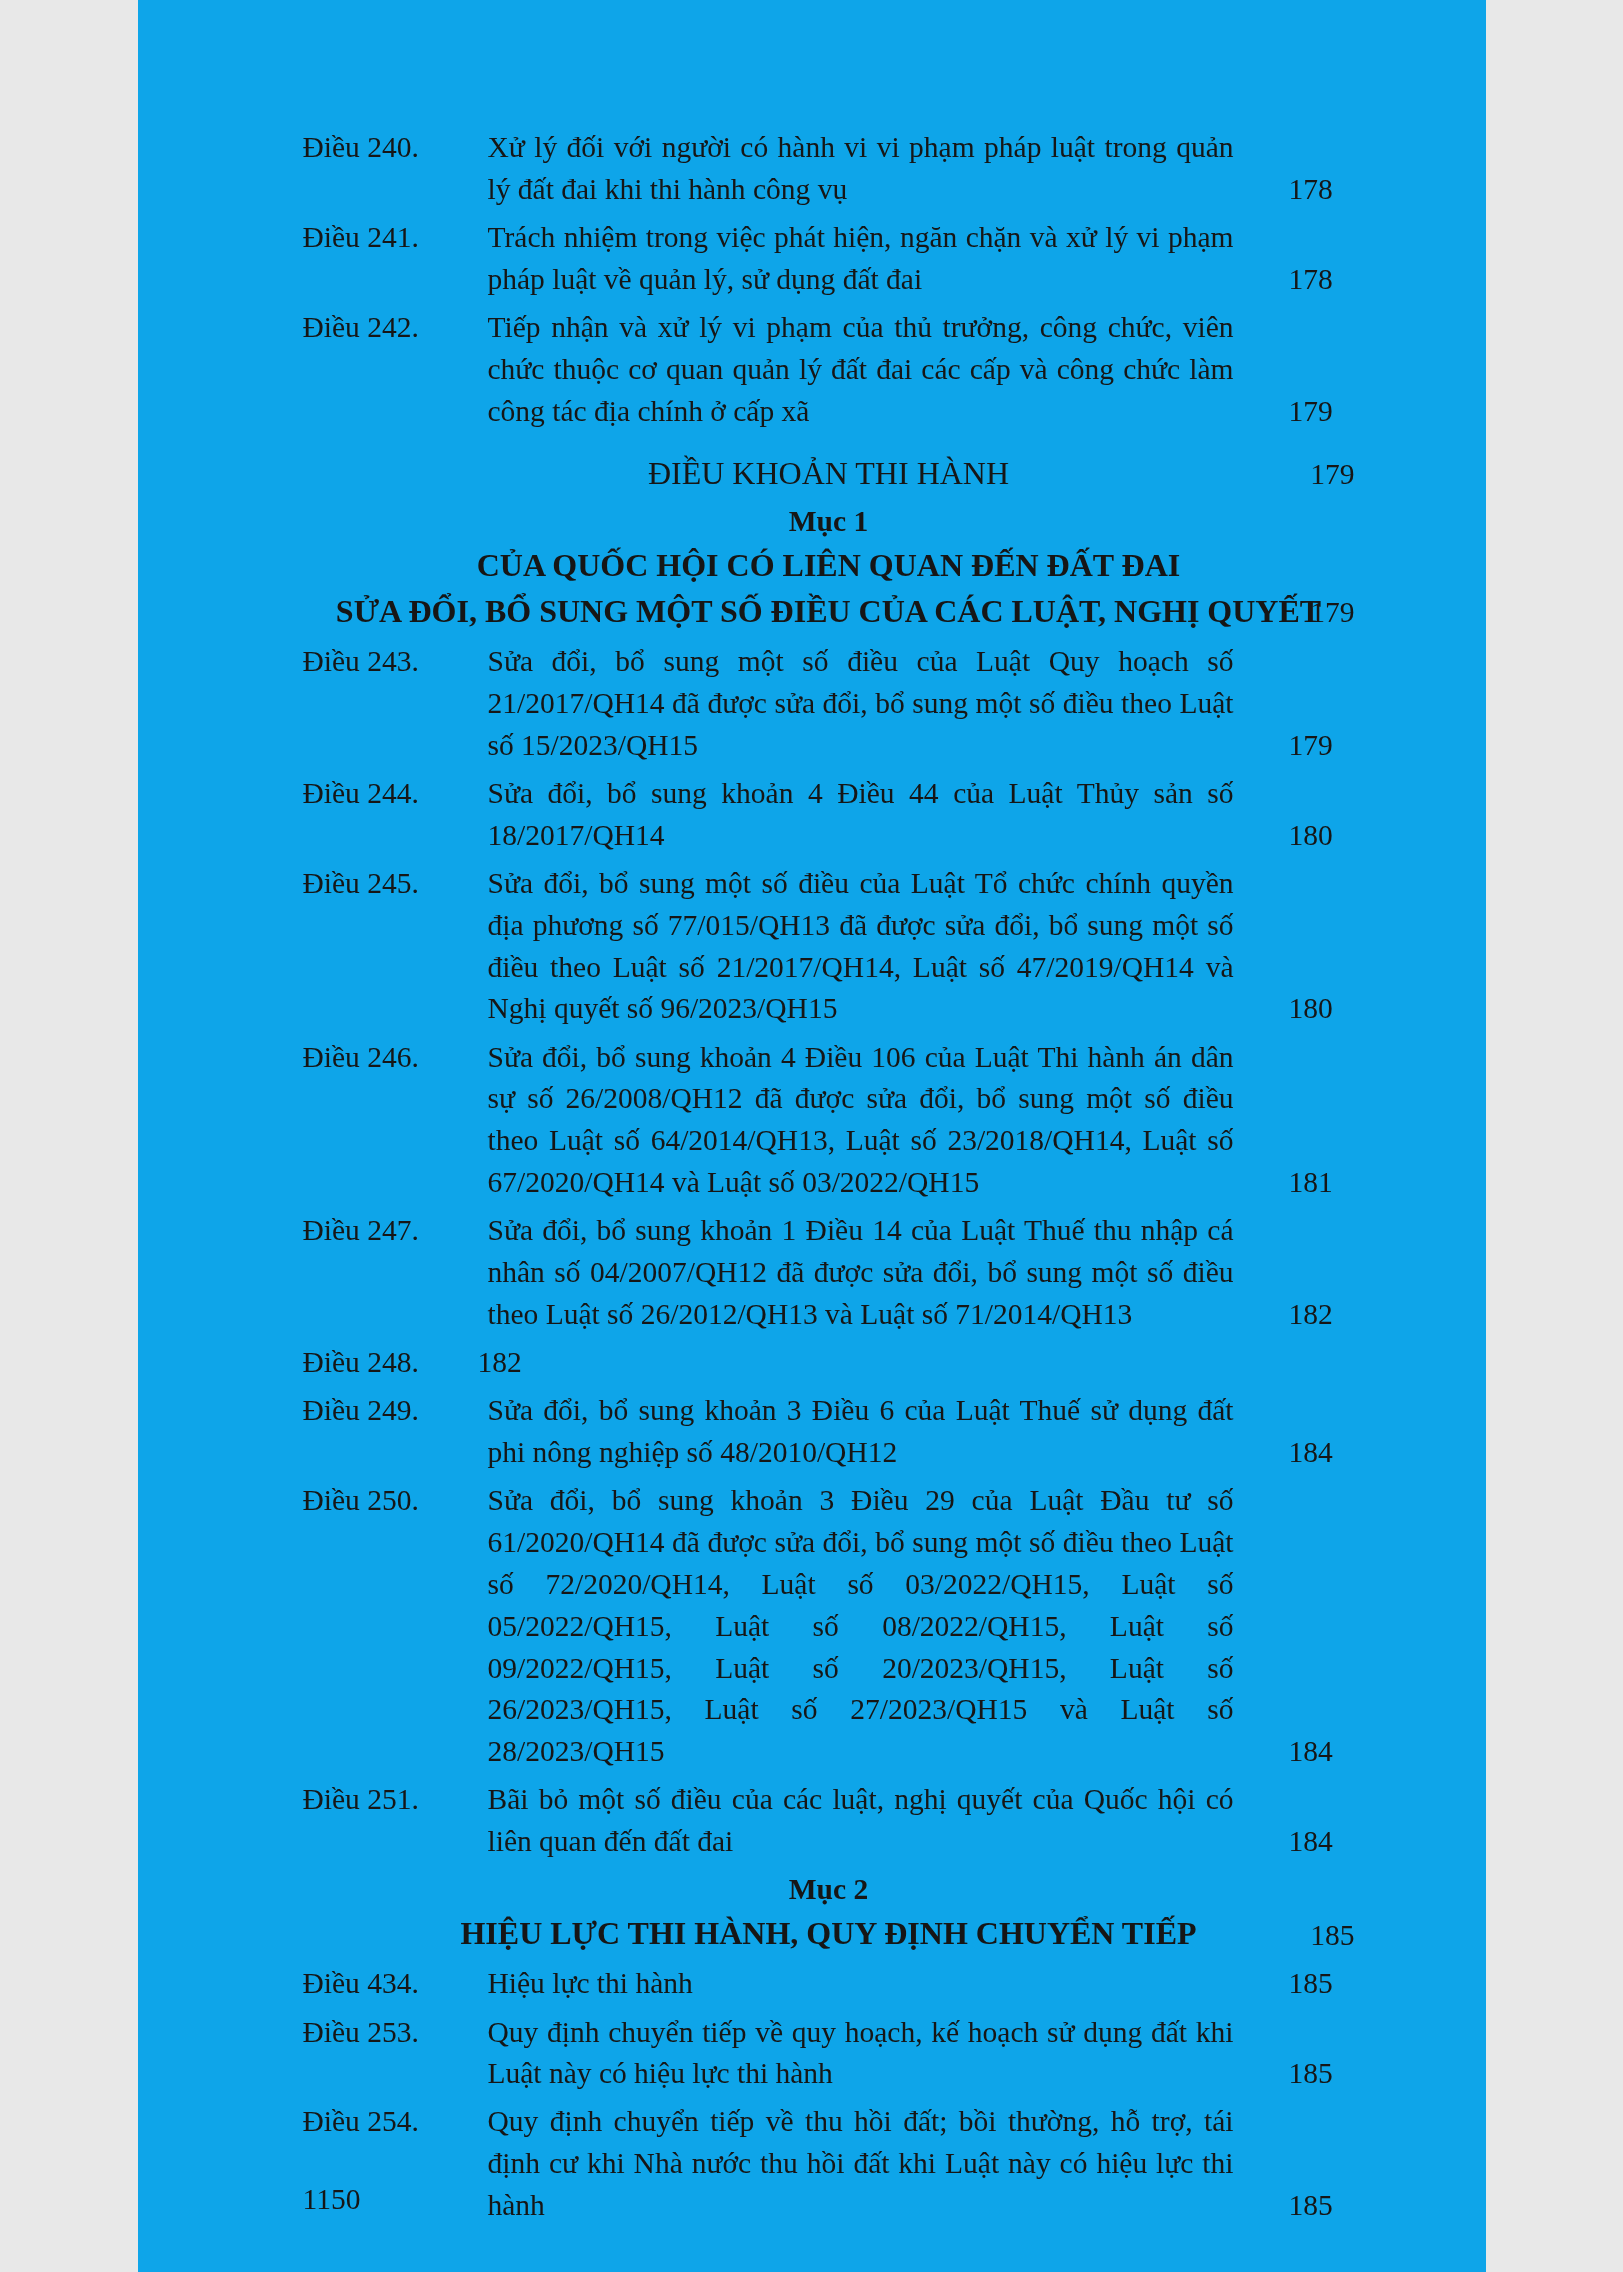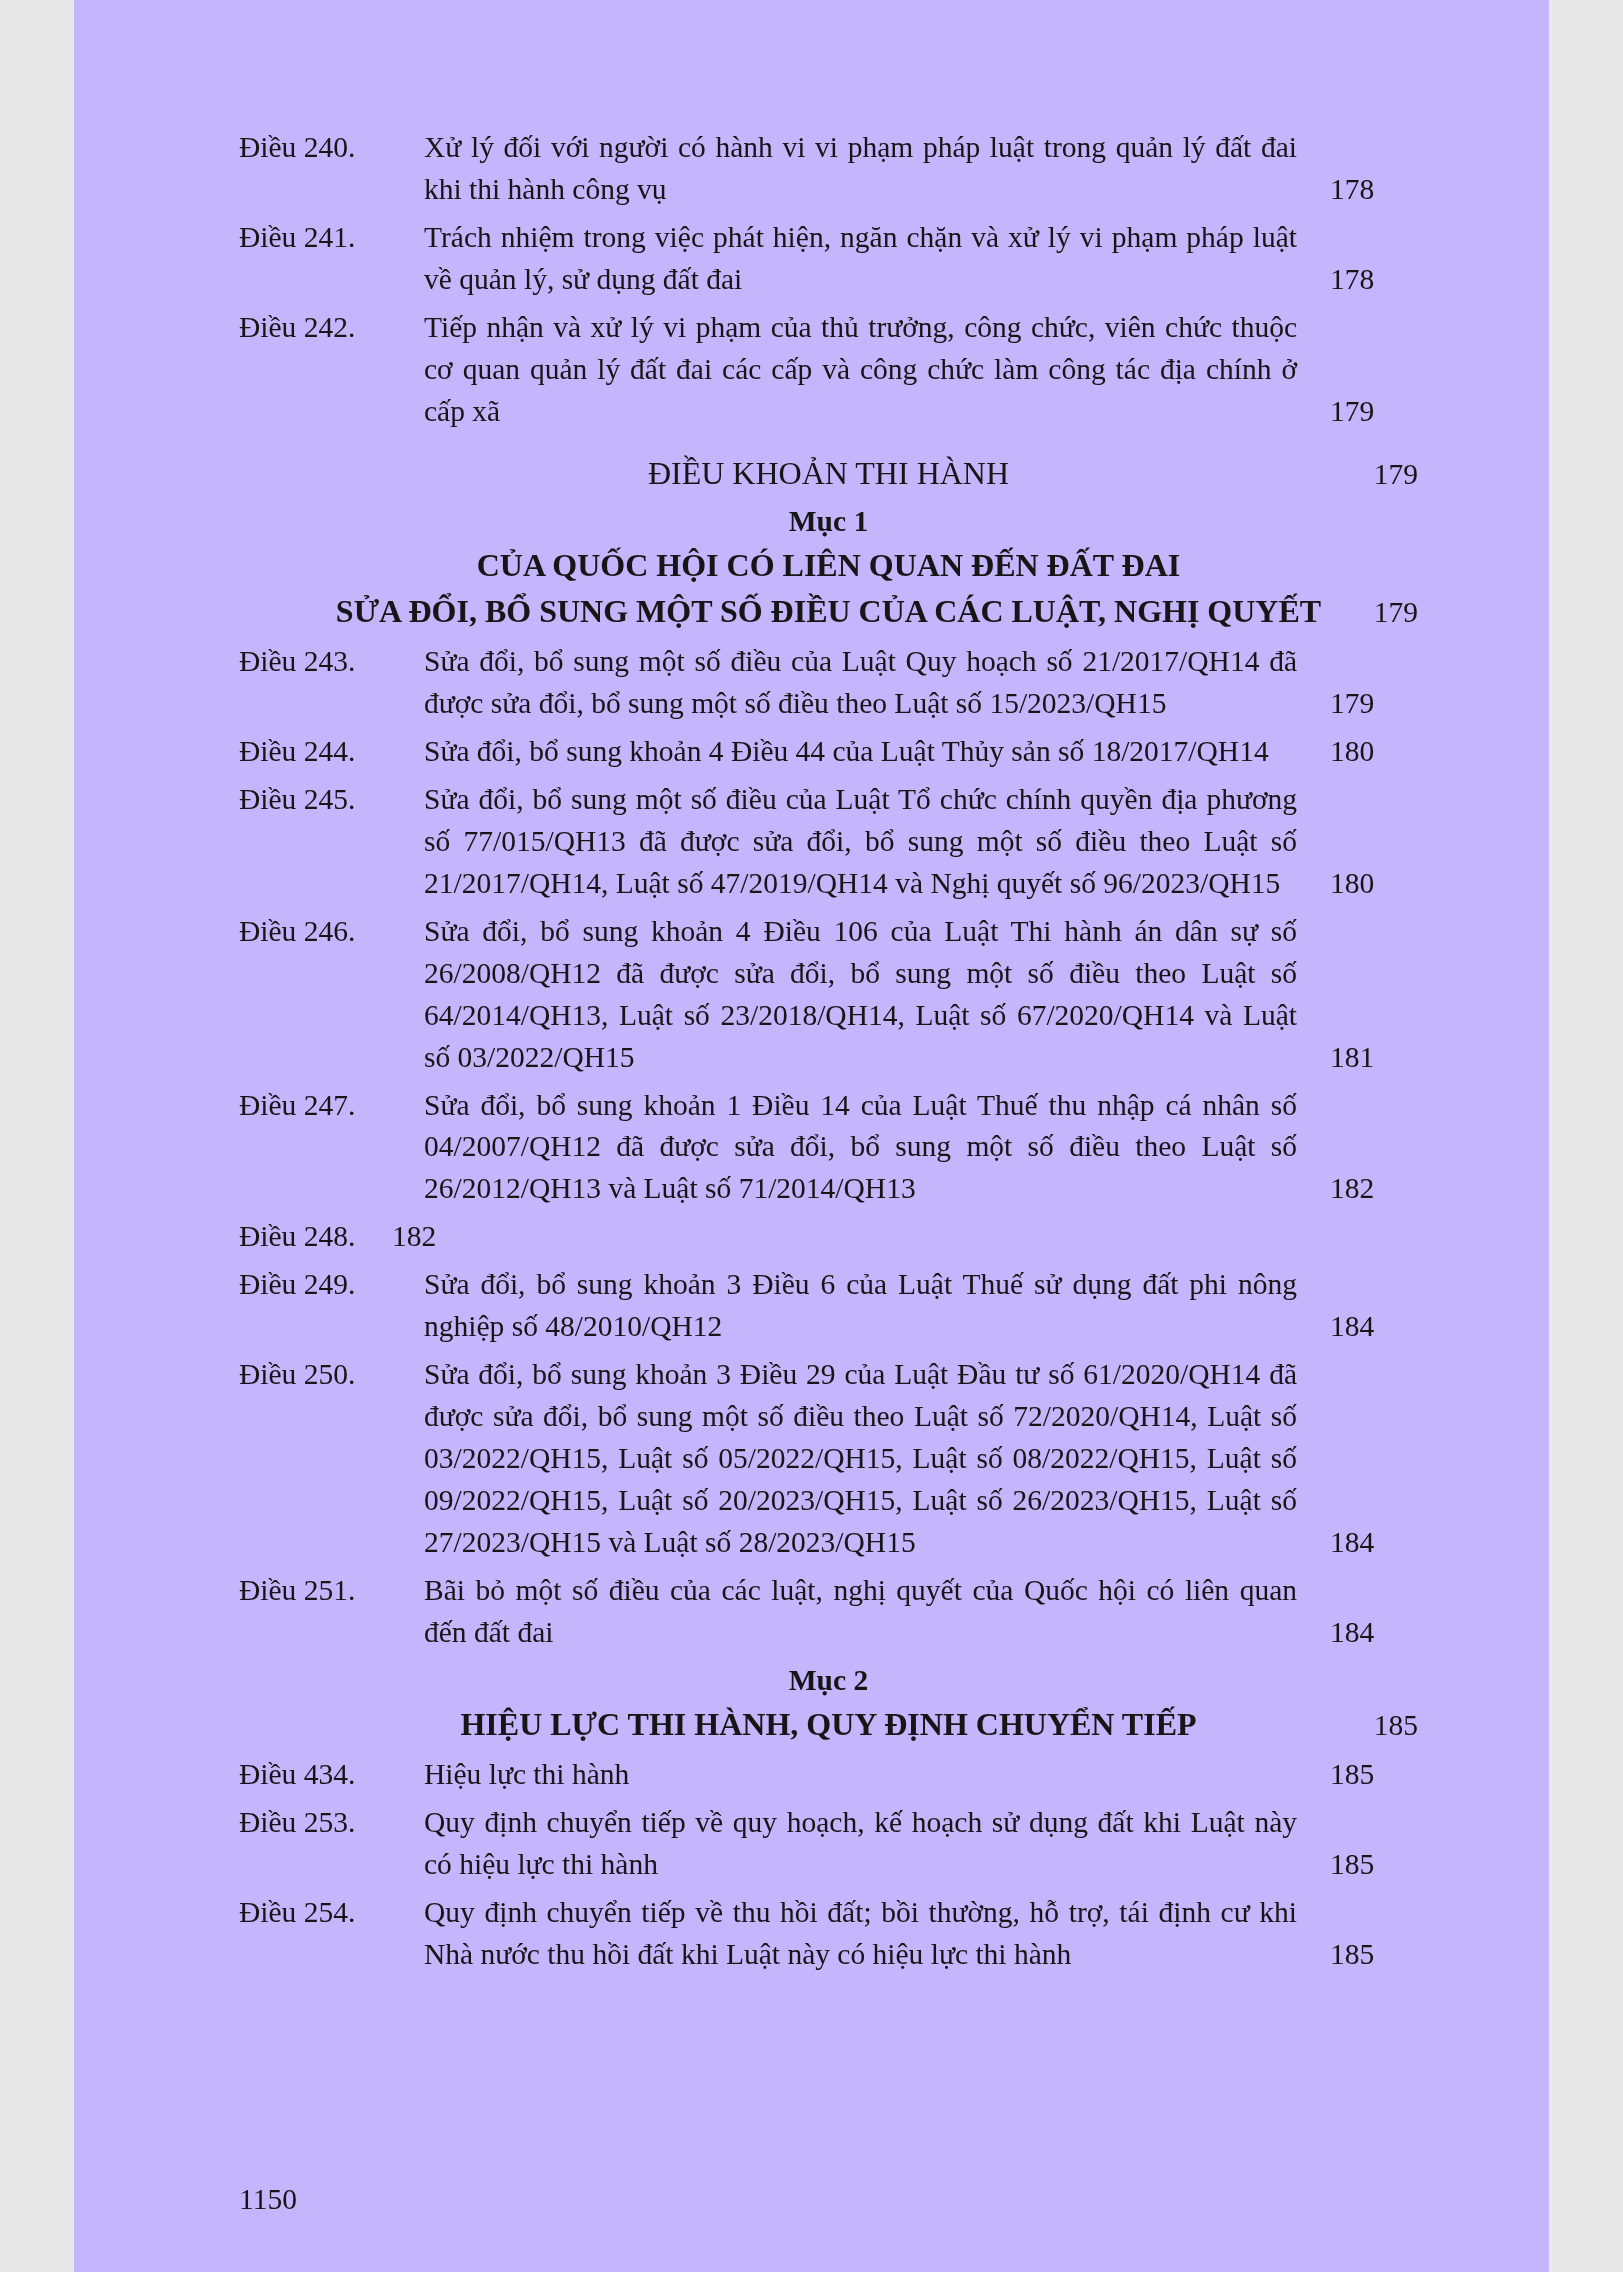--- a/index.html
+++ b/index.html
@@ -1,21 +1,21 @@
 <!DOCTYPE html>
 <html style="font-size:11px"><head>
 <meta charset="utf-8">
 <style>
   html, body { margin: 0; padding: 0; background: #e8e8e8; }
   .page {
     position: relative;
-    width: 1475px;
+    width: 1348px;
     height: 2273px;
     margin: 0 auto;
-    background: #c4b5fd;
+    background: #0ea5e9;
     color: #161616;
     font-family: "Liberation Serif", "DejaVu Serif", serif;
     font-size: 29.5px;
     line-height: 1.42;
     overflow: hidden;
   }
   .content {
     position: absolute;
     left: 165px;
     right: 131px;
@@ -29,21 +29,21 @@
     flex: 0 0 153px;
   }
   .entry .text {
     flex: 1;
     text-align: justify;
     padding-right: 33px;
     margin-left: 32px;
   }
   .entry .pagenum {
     flex: 0 0 88px;
-    text-align: left;
+    text-align: center;
     align-self: flex-end;
   }
   .heading-block {
     position: relative;
     text-align: center;
   }
   .chapter-block { margin: 18px 0 5.5px 0; }
   .section-block { margin: 4.1px 0 6.9px 0; }
   .chapter-line1 { font-weight: bold; }
   .chapter-line2 { font-weight: normal; font-size: 32px; margin-top: 11px; }

